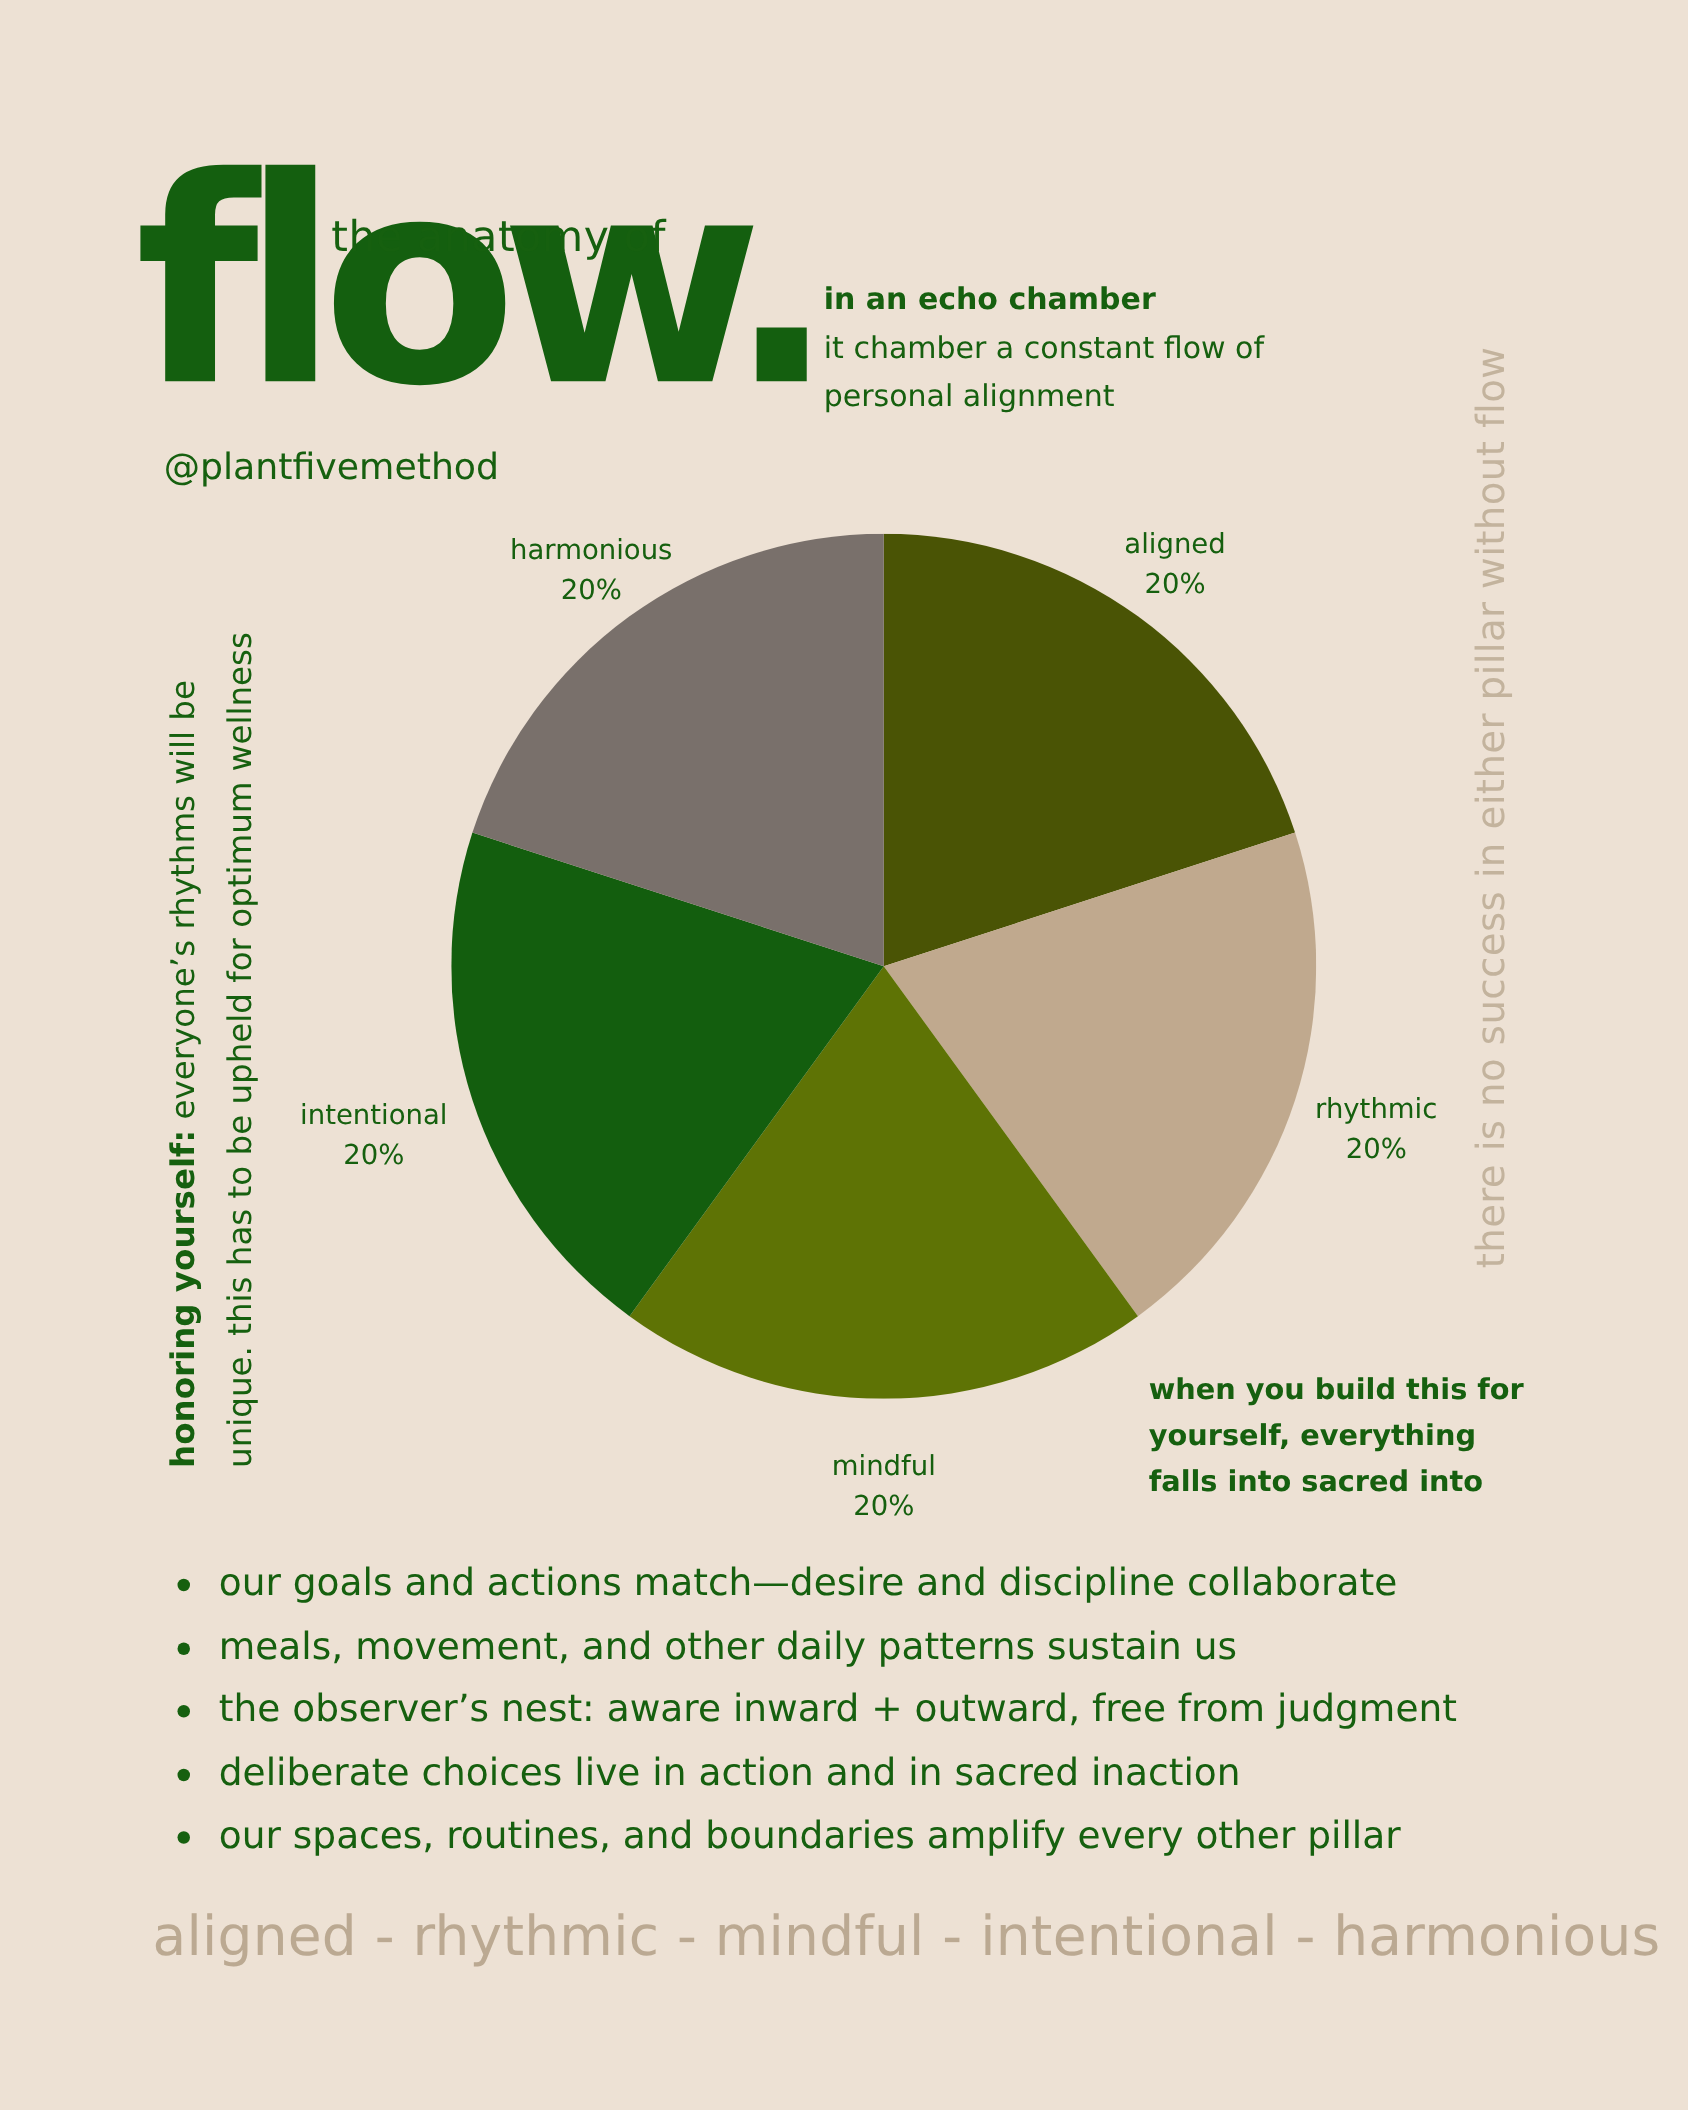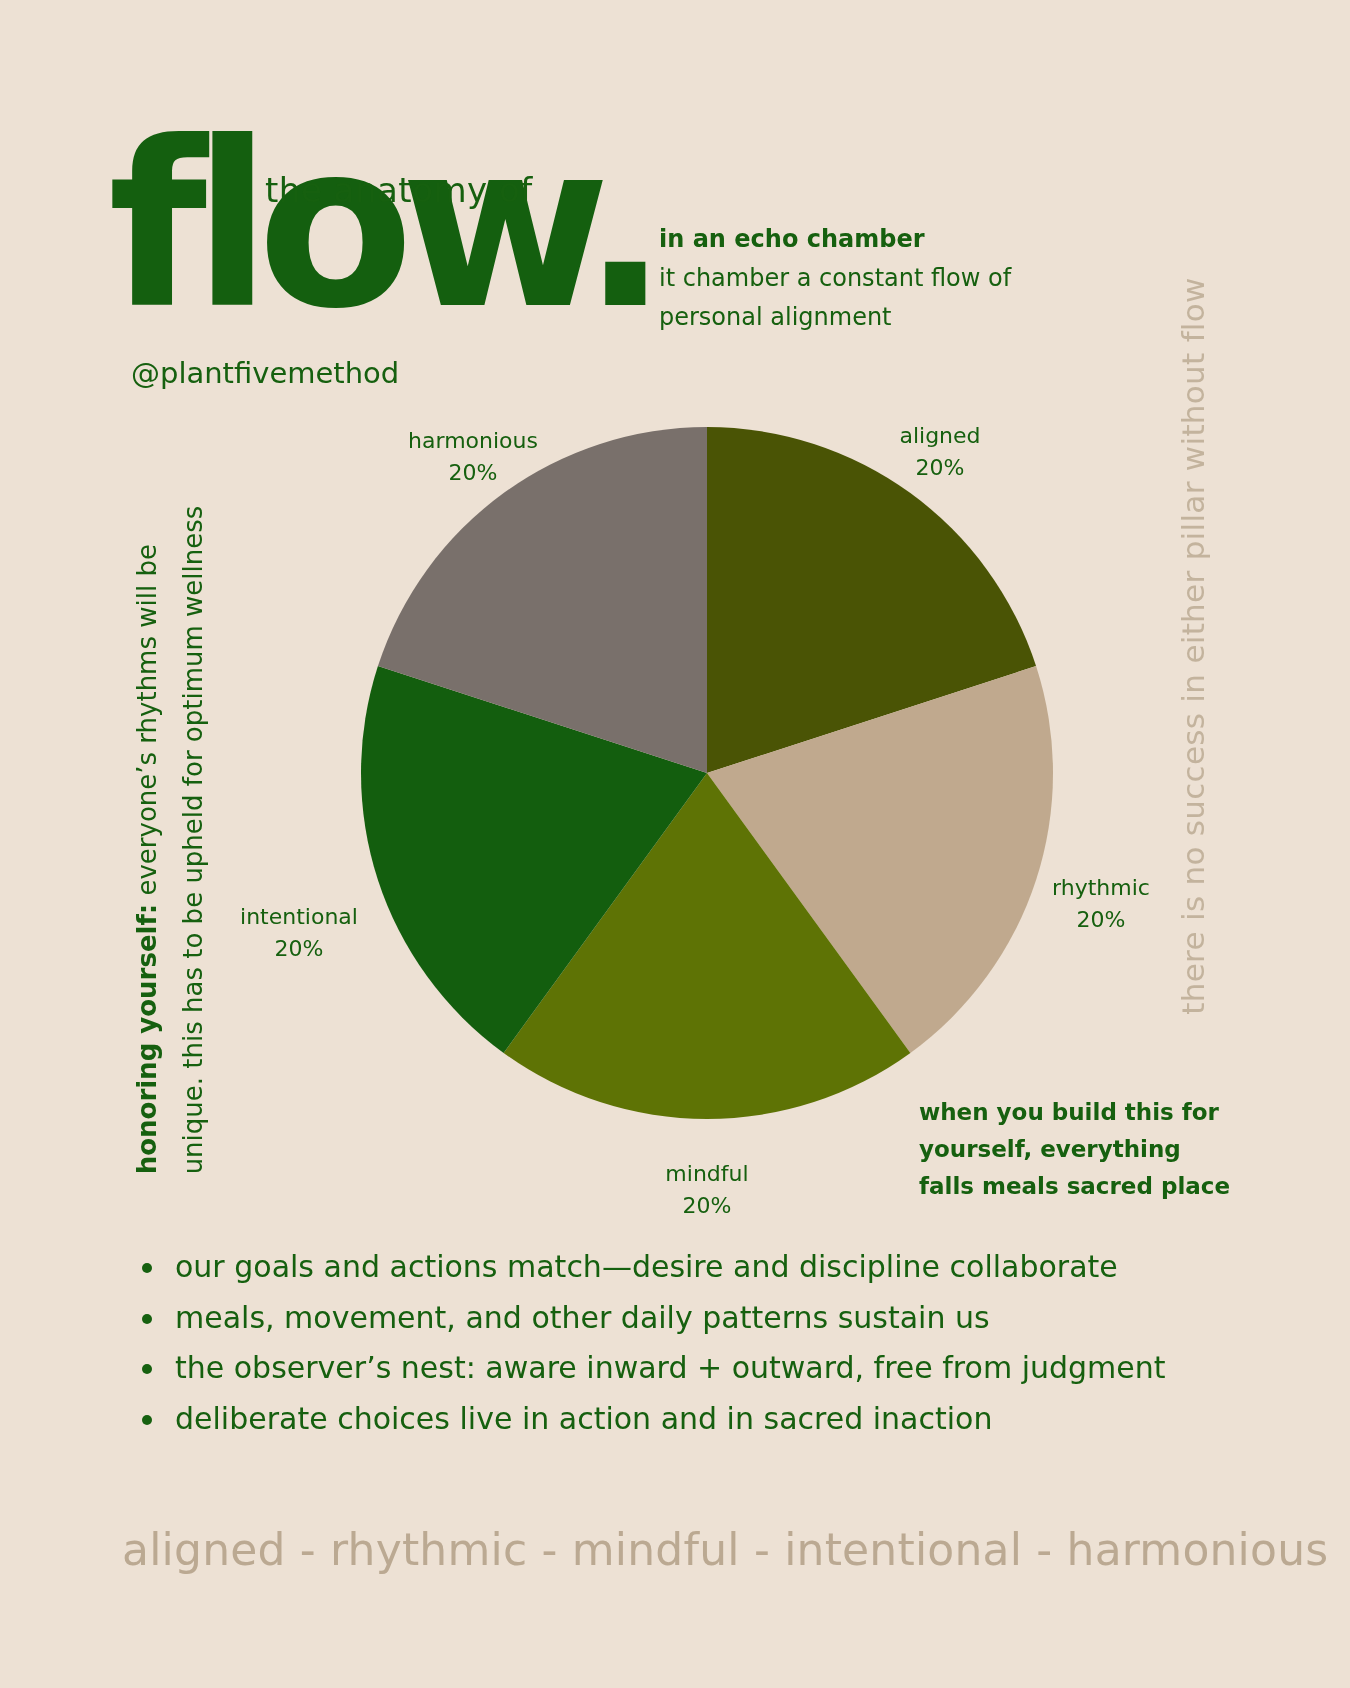--- a/index.html
+++ b/index.html
@@ -141,35 +141,36 @@
   <span>20%</span>
 </div>
 <div class="slice-label" style="left:1101px; top:872px;">
   <span>rhythmic</span>
   <span>20%</span>
 </div>
 <div class="slice-label" style="left:707px; top:1132px;margin-top:26px;">
   <span>mindful</span>
   <span>20%</span>
 </div>
-<div class="slice-label" style="left:299px; top:901px;">
+<div class="slice-label" style="left:299px; top:877px;">
   <span>intentional</span>
   <span>20%</span>
 </div>
 <div class="slice-label" style="left:473px; top:425px;">
   <span>harmonious</span>
   <span>20%</span>
 </div>
 
 <div class="abs closing">
   <span>when you build this for</span>
   <span>yourself, everything</span>
-  <span>falls meals sacred place</span>
+  <span>falls into sacred into</span>
 </div>
 
 <ul class="abs bullets">
   <li><span class="dot"></span><span>our goals and actions match—desire and discipline collaborate</span></li>
   <li><span class="dot"></span><span>meals, movement, and other daily patterns sustain us</span></li>
   <li><span class="dot"></span><span>the observer’s nest: aware inward + outward, free from judgment</span></li>
   <li><span class="dot"></span><span>deliberate choices live in action and in sacred inaction</span></li>
+  <li><span class="dot"></span><span>our spaces, routines, and boundaries amplify every other pillar</span></li>
 </ul>
 
 <div class="abs footer">aligned - rhythmic - mindful - intentional - harmonious</div>
 
 </body></html>

